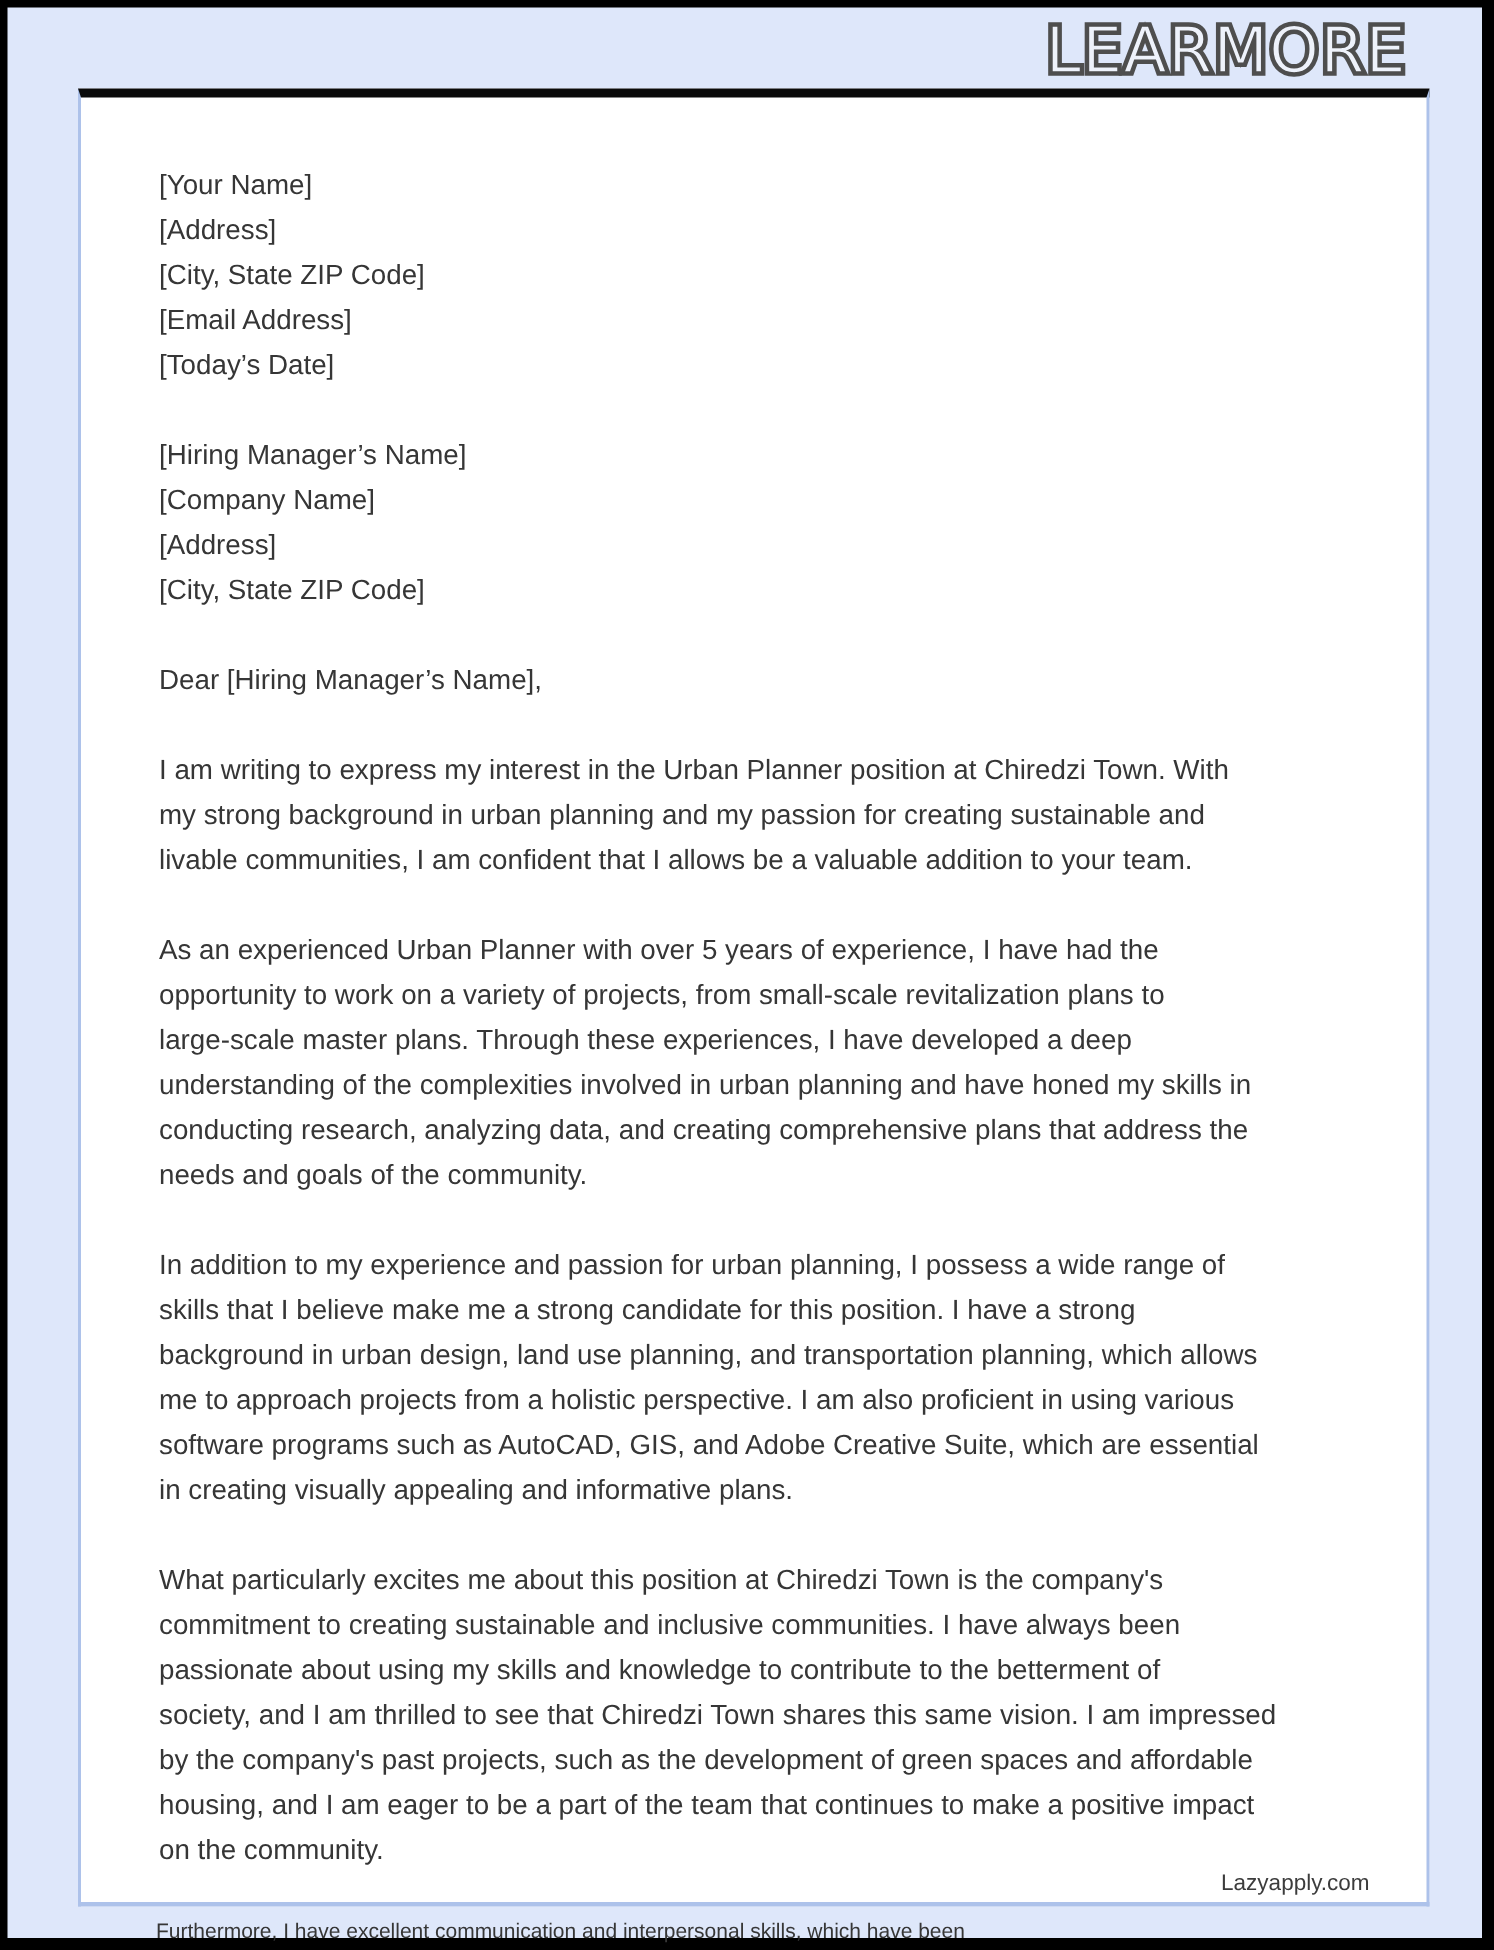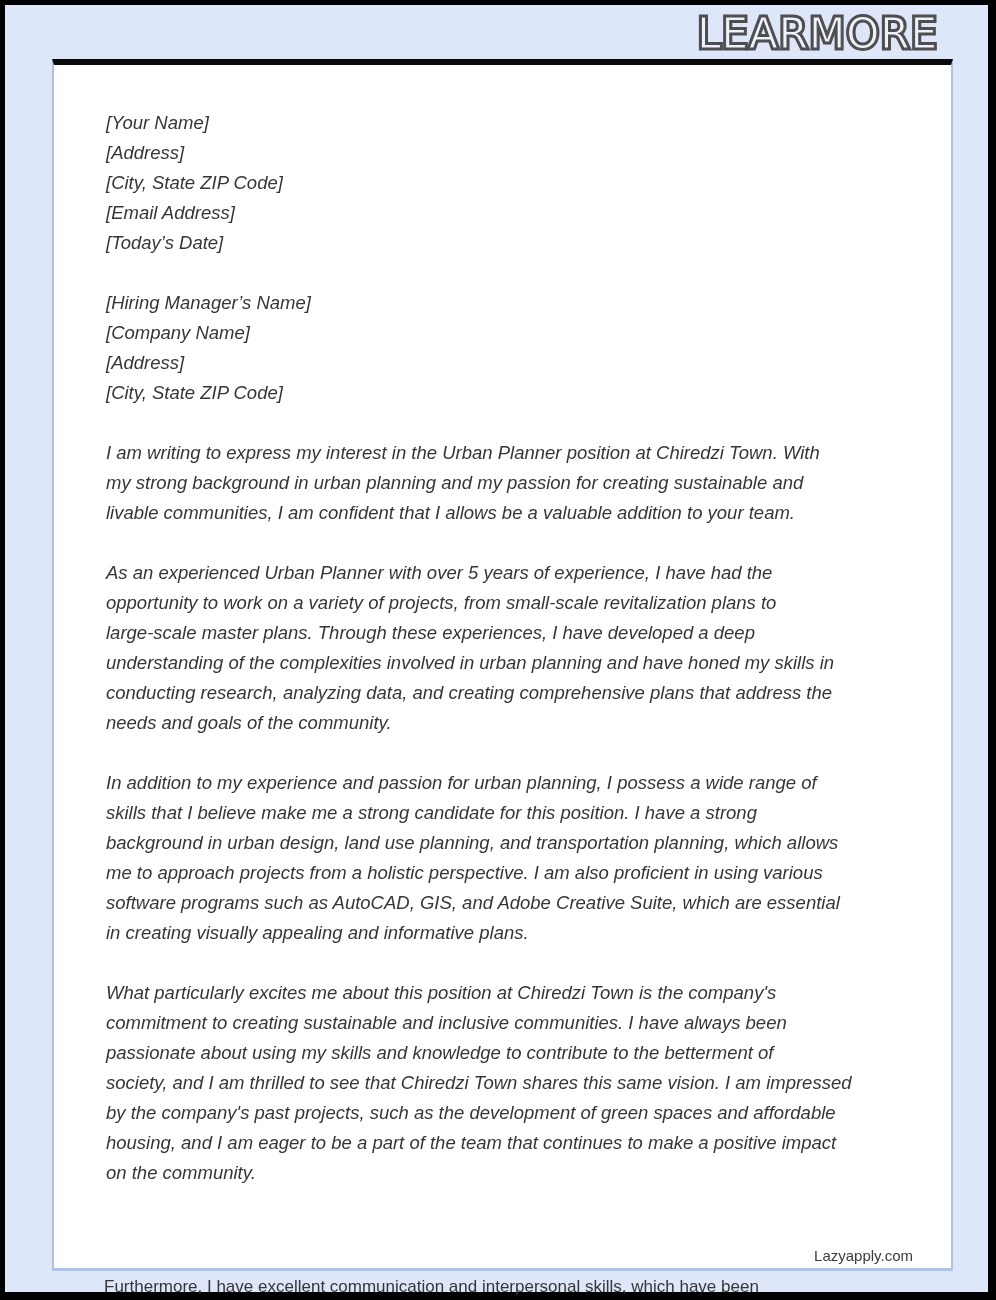--- a/index.html
+++ b/index.html
@@ -61,42 +61,41 @@
     border-left: 2px solid #adc2ea;
     border-right: 2px solid #adc2ea;
     border-bottom: 3px solid #adc2ea;
     overflow: hidden;
   }
   .page-inner {
     padding: 43px 50px 0 52px;
     color: #363636;
     font-size: 18.5px;
     line-height: 30px;
-    font-style: italic;
   }
   .block {
     margin: 0 0 30px 0;
     white-space: pre-line;
   }
   .watermark {
     position: absolute;
     right: 38px;
     bottom: 4px;
     font-size: 15px;
     color: #3c3c3c;
     text-decoration: none;
   }
   
   .overflow-line {
     position: absolute;
     left: 99px;
     top: 1270px;
     width: 860px;
     color: #363636;
-    font-size: 17px;
+    font-size: 14px;
     line-height: 24px;
     white-space: nowrap;
   }
 </style>
 </head>
 <body>
 
 <div class="frame">
 
   <div class="logo">
@@ -108,20 +107,21 @@
     <div class="page-inner">
       <p class="block">[Your Name]
 [Address]
 [City, State ZIP Code]
 [Email Address]
 [Today’s Date]</p>
       <p class="block">[Hiring Manager’s Name]
 [Company Name]
 [Address]
 [City, State ZIP Code]</p>
+      <p class="block">Dear [Hiring Manager’s Name],</p>
       <p class="block">I am writing to express my interest in the Urban Planner position at Chiredzi Town. With
 my strong background in urban planning and my passion for creating sustainable and
 livable communities, I am confident that I allows be a valuable addition to your team.</p>
       <p class="block">As an experienced Urban Planner with over 5 years of experience, I have had the
 opportunity to work on a variety of projects, from small-scale revitalization plans to
 large-scale master plans. Through these experiences, I have developed a deep
 understanding of the complexities involved in urban planning and have honed my skills in
 conducting research, analyzing data, and creating comprehensive plans that address the
 needs and goals of the community.</p>
       <p class="block">In addition to my experience and passion for urban planning, I possess a wide range of

